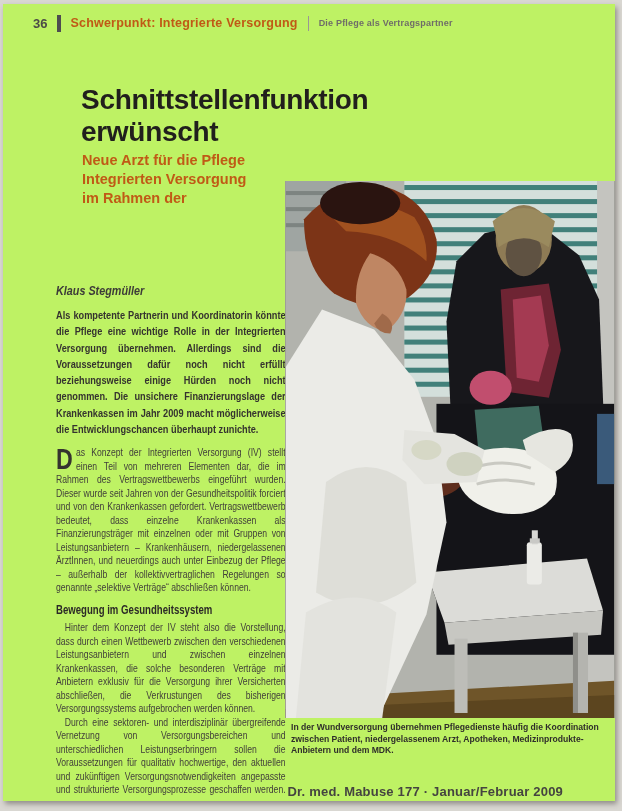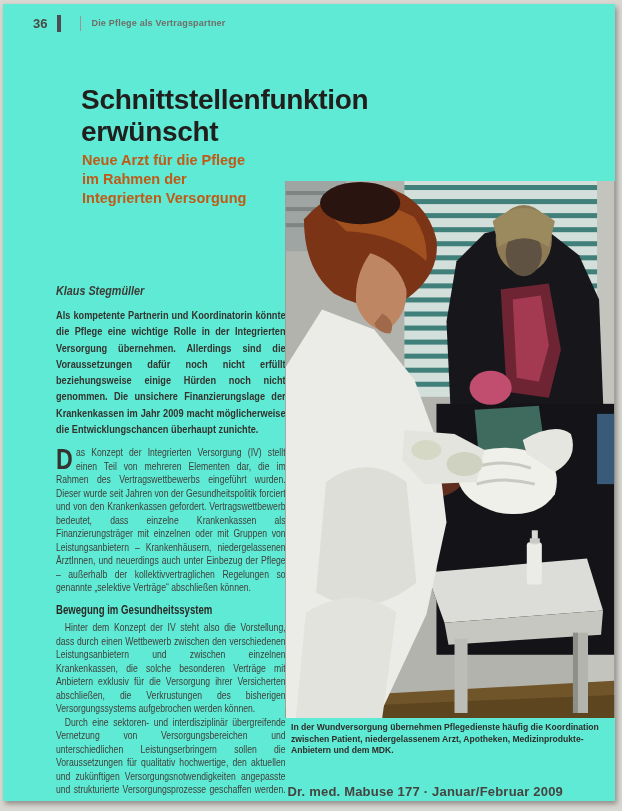--- a/index.html
+++ b/index.html
@@ -4,21 +4,21 @@
 <style>
   html,body{margin:0;padding:0;}
   body{
     width:622px;height:811px;position:relative;
     background:#d9d7d2;
     font-family:"Liberation Sans", sans-serif;
     overflow:hidden;
   }
   .page{
     position:absolute;left:3px;top:4px;width:612px;height:797px;
-    background:#5eead4;
+    background:#bef264;
     box-shadow:2px 3px 5px rgba(60,55,50,.45);
   }
   
   .header{
     position:absolute;top:9px;left:30px;right:12px;
     display:flex;align-items:center;height:20px;
   }
   .page-number{font-size:13px;font-weight:bold;color:#4b4a47;}
   .accent-bar{width:4px;height:17px;background:#4e4c50;margin:0 9px 0 10px;}
   .section-title{font-size:12.5px;font-weight:bold;color:#c05a16;letter-spacing:.2px;}
@@ -74,30 +74,31 @@
   }
 </style>
 </head>
 <body>
 
 <div class="page">
 
   <div class="header">
     <span class="page-number">36</span>
     <span class="accent-bar"></span>
+    <span class="section-title">Schwerpunkt: Integrierte Versorgung</span>
     <span class="header-divider"></span>
     <span class="header-topic">Die Pflege als Vertragspartner</span>
   </div>
 
   <h1 class="article-title" style="margin:0;">Schnittstellenfunktion erwünscht</h1>
 
   <div class="article-subtitle">
     <div>Neue Arzt für die Pflege</div>
+    <div>Integrierten Versorgung</div>
     <div>im Rahmen der</div>
-    <div>Integrierten Versorgung</div>
   </div>
 
   <div class="column">
     <p class="author-name">Klaus Stegmüller</p>
     <p class="lead-paragraph">Als kompetente Partnerin und Koordinatorin könnte die Pflege eine wichtige Rolle in der Integrierten Versorgung übernehmen. Allerdings sind die Voraussetzungen dafür noch nicht erfüllt beziehungsweise einige Hürden noch nicht genommen. Die unsichere Finanzierungslage der Krankenkassen im Jahr 2009 macht möglicherweise die Entwicklungschancen überhaupt zunichte.</p>
     <div class="body-text">
       <p class="dropcap">Das Konzept der Integrierten Versorgung (IV) stellt einen Teil von mehreren Elementen dar, die im Rahmen des Vertragswettbewerbs eingeführt wurden. Dieser wurde seit Jahren von der Gesundheitspolitik forciert und von den Krankenkassen gefordert. Vertragswettbewerb bedeutet, dass einzelne Krankenkassen als Finanzierungsträger mit einzelnen oder mit Gruppen von Leistungsanbietern – Krankenhäusern, niedergelassenen ÄrztInnen, und neuerdings auch unter Einbezug der Pflege – außerhalb der kollektivvertraglichen Regelungen so genannte „selektive Verträge“ abschließen können.</p>
       <h3 class="section-heading">Bewegung im Gesundheitssystem</h3>
       <p class="indented">Hinter dem Konzept der IV steht also die Vorstellung, dass durch einen Wettbewerb zwischen den verschiedenen Leistungsanbietern und zwischen einzelnen Krankenkassen, die solche besonderen Verträge mit Anbietern exklusiv für die Versorgung ihrer Versicherten abschließen, die Verkrustungen des bisherigen Versorgungssystems aufgebrochen werden können.</p>
       <p class="indented">Durch eine sektoren- und interdisziplinär übergreifende Vernetzung von Versorgungsbereichen und unterschiedlichen Leistungserbringern sollen die Voraussetzungen für qualitativ hochwertige, den aktuellen und zukünftigen Versorgungsnotwendigkeiten angepasste und strukturierte Versorgungsprozesse geschaffen werden. Die Notwendigkeiten für eine sol-</p>

